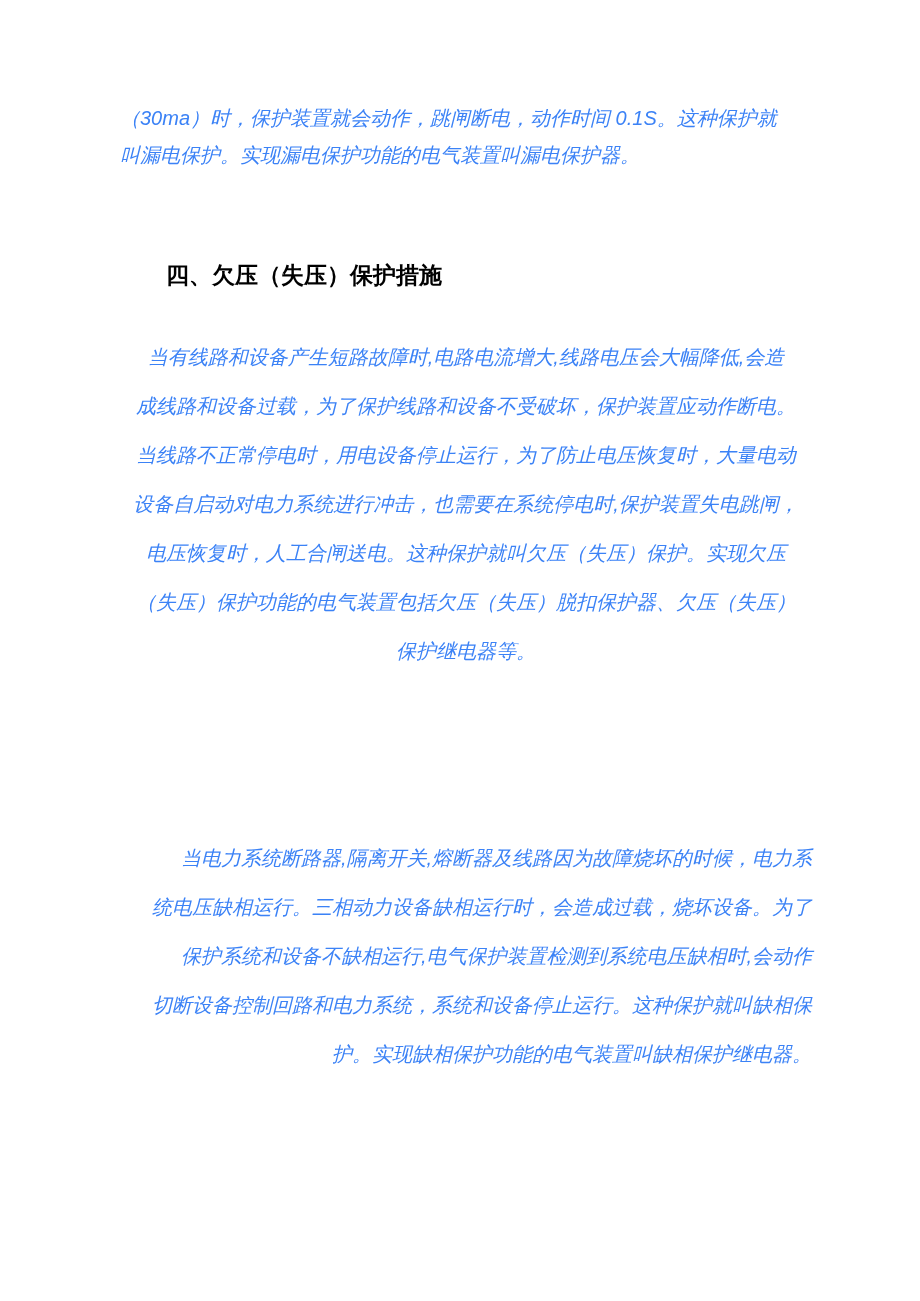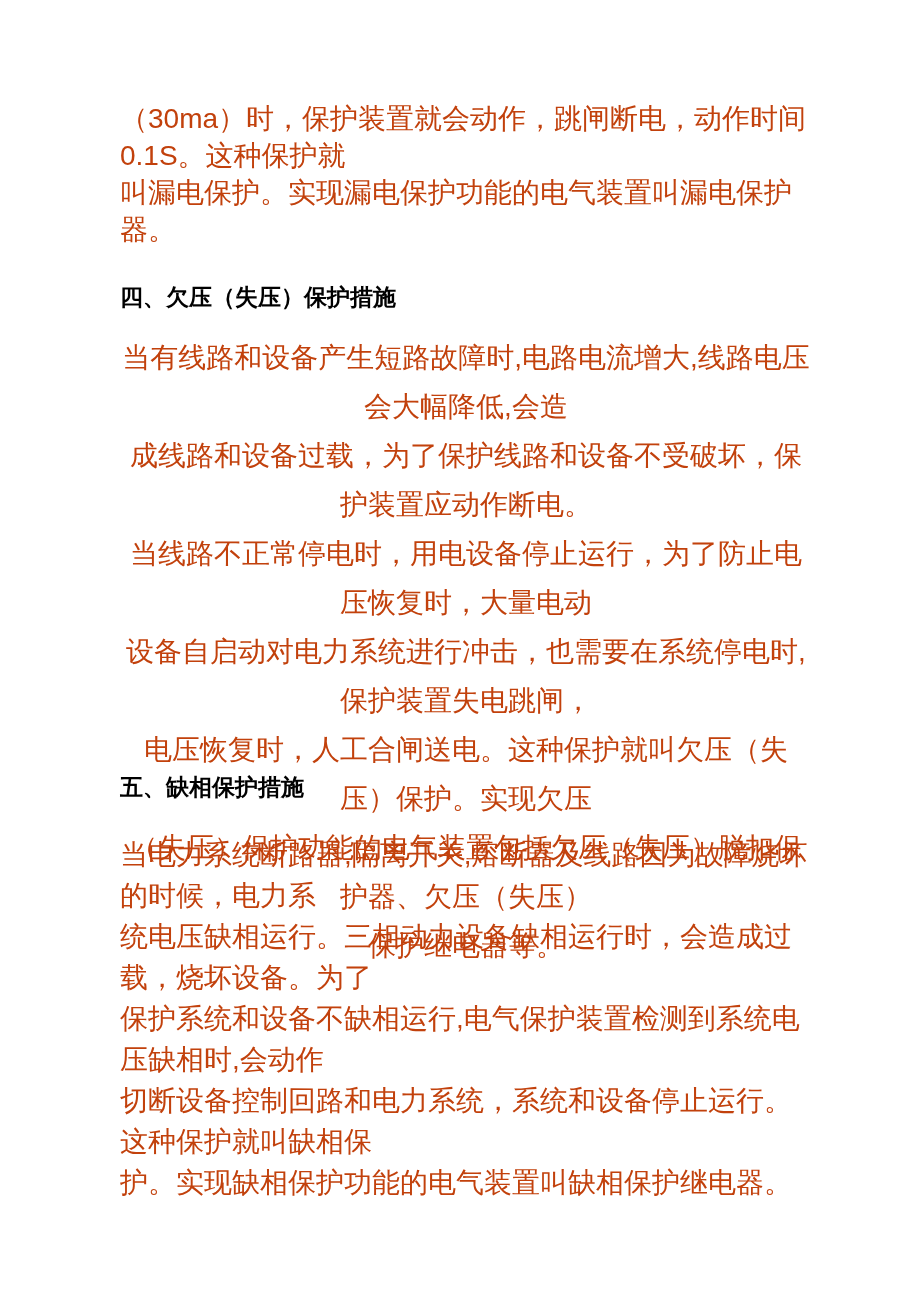--- a/index.html
+++ b/index.html
@@ -17,68 +17,69 @@
   }
   .doc-page {
     position: absolute;
     inset: 0;
     background: #ffffff;
   }
   .para {
     position: absolute;
     left: 120px;
     width: 692px;
-    font-size: 28px;
+    font-size: 20px;
     white-space: pre-line;
-    color: #c2410c;
+    color: #3b82f6;
+    font-style: italic;
   }
   .para.tight {
     top: 100px;
     line-height: 37px;
   }
   .para.loose-1 {
     top: 333px;
     line-height: 49px;
     text-align: center;
   }
   .para.loose-2 {
     top: 834px;
-    line-height: 41px;
+    line-height: 49px;
+    text-align: right;
   }
   .heading {
     position: absolute;
     left: 120px;
     width: 692px;
     font-size: 23px;
     font-weight: bold;
     line-height: 30px;
     color: #000000;
   }
-  .heading.h-four { top: 282px; }
+  .heading.h-four { top: 260px; margin-left: 46px; }
   .heading.h-five { top: 772px; }
 </style>
 </head>
 <body>
 
 <div class="doc-page">
 
   <div class="para tight">（30ma）时，保护装置就会动作，跳闸断电，动作时间 0.1S。这种保护就
 叫漏电保护。实现漏电保护功能的电气装置叫漏电保护器。</div>
 
   <div class="heading h-four">四、欠压（失压）保护措施</div>
 
   <div class="para loose-1">当有线路和设备产生短路故障时,电路电流增大,线路电压会大幅降低,会造
 成线路和设备过载，为了保护线路和设备不受破坏，保护装置应动作断电。
 当线路不正常停电时，用电设备停止运行，为了防止电压恢复时，大量电动
 设备自启动对电力系统进行冲击，也需要在系统停电时,保护装置失电跳闸，
 电压恢复时，人工合闸送电。这种保护就叫欠压（失压）保护。实现欠压
 （失压）保护功能的电气装置包括欠压（失压）脱扣保护器、欠压（失压）
 保护继电器等。</div>
 
-  <div class="heading h-five">五、缺相保护措施</div>
 
   <div class="para loose-2">当电力系统断路器,隔离开关,熔断器及线路因为故障烧坏的时候，电力系
 统电压缺相运行。三相动力设备缺相运行时，会造成过载，烧坏设备。为了
 保护系统和设备不缺相运行,电气保护装置检测到系统电压缺相时,会动作
 切断设备控制回路和电力系统，系统和设备停止运行。这种保护就叫缺相保
 护。实现缺相保护功能的电气装置叫缺相保护继电器。</div>
 
 </div>
 
 </body></html>

